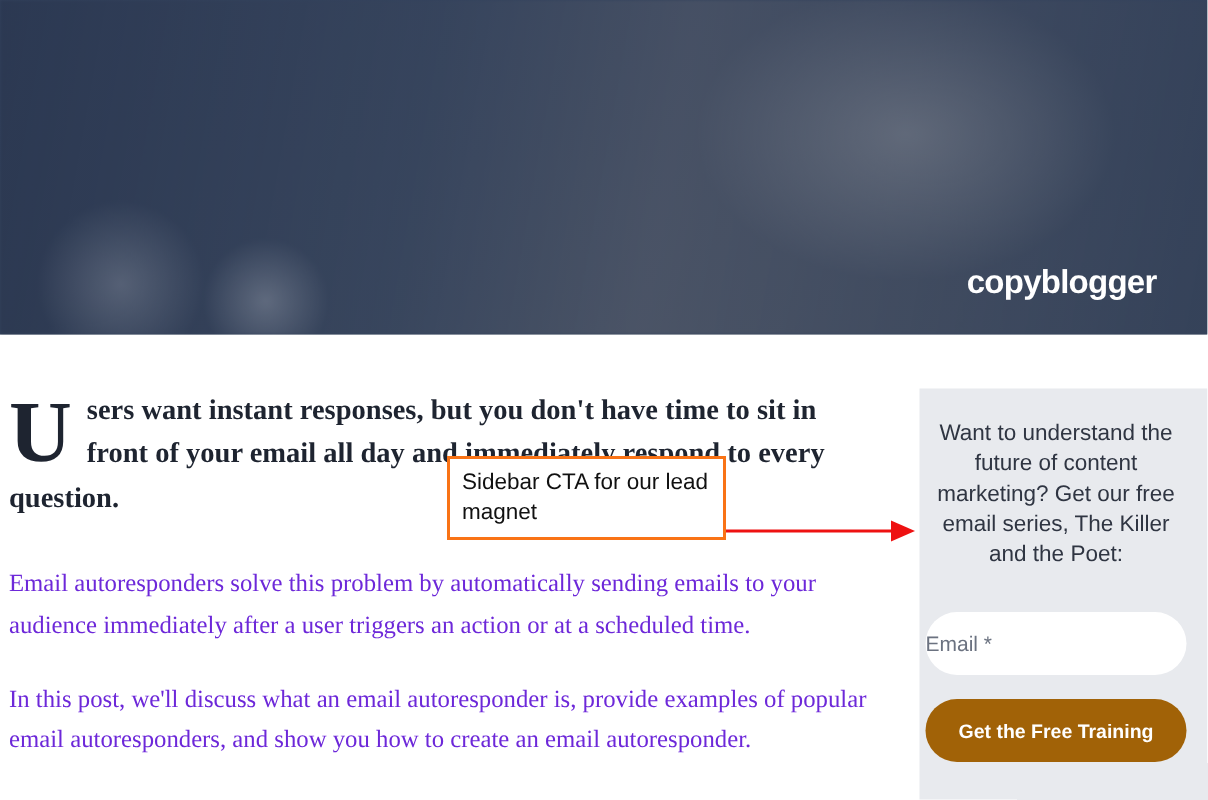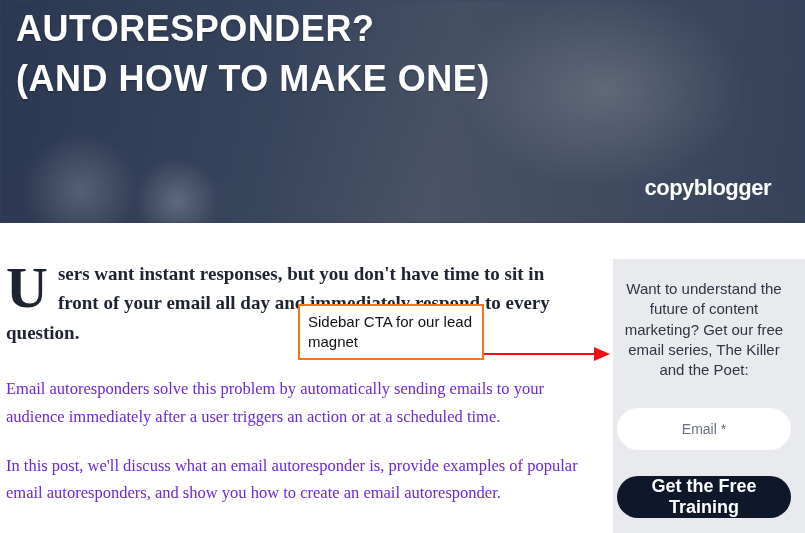--- a/index.html
+++ b/index.html
@@ -90,37 +90,36 @@
     font-size: 15px;
     line-height: 1.35;
     margin-bottom: 28px;
   }
   .email-input {
     width: 100%;
     height: 42px;
     border-radius: 22px;
     border: none;
     background: #fff;
-    text-align: center;
     font-size: 14px;
     color: #6b7280;
     font-family: 'Segoe UI', Arial, sans-serif;
-    margin-bottom: 26px;
+    margin-bottom: 16px;
     outline: none;
   }
   .email-input::placeholder { color: #6b7280; }
   .cta-btn {
     width: 100%;
     height: 42px;
     border-radius: 22px;
     border: none;
-    background: #0f172a;
+    background: #a16207;
     color: #fff;
     font-weight: 700;
-    font-size: 18px;
+    font-size: 13px;
     font-family: 'Segoe UI', Arial, sans-serif;
     cursor: pointer;
   }
   
   .anno-box {
     position: absolute;
     left: 298px;
     top: 304px;
     width: 186px;
     height: 56px;
@@ -142,22 +141,20 @@
     z-index: 10;
     pointer-events: none;
   }
 </style>
 </head>
 <body>
 
 <div class="hero">
   <div class="hero-bg"></div>
   <div class="hero-overlay"></div>
-  <h1 class="hero-title">AUTORESPONDER?
-(AND HOW TO MAKE ONE)</h1>
   <div class="hero-brand">copyblogger</div>
 </div>
 
 <div class="content">
   <div class="article">
     <p class="lead">
       <span class="dropcap">U</span>
       <span>sers want instant responses, but you don't have time to sit in front of your email all day and immediately respond to every question.</span>
     </p>
     <p class="para">Email autoresponders solve this problem by automatically sending emails to your audience immediately after a user triggers an action or at a scheduled time.</p>

